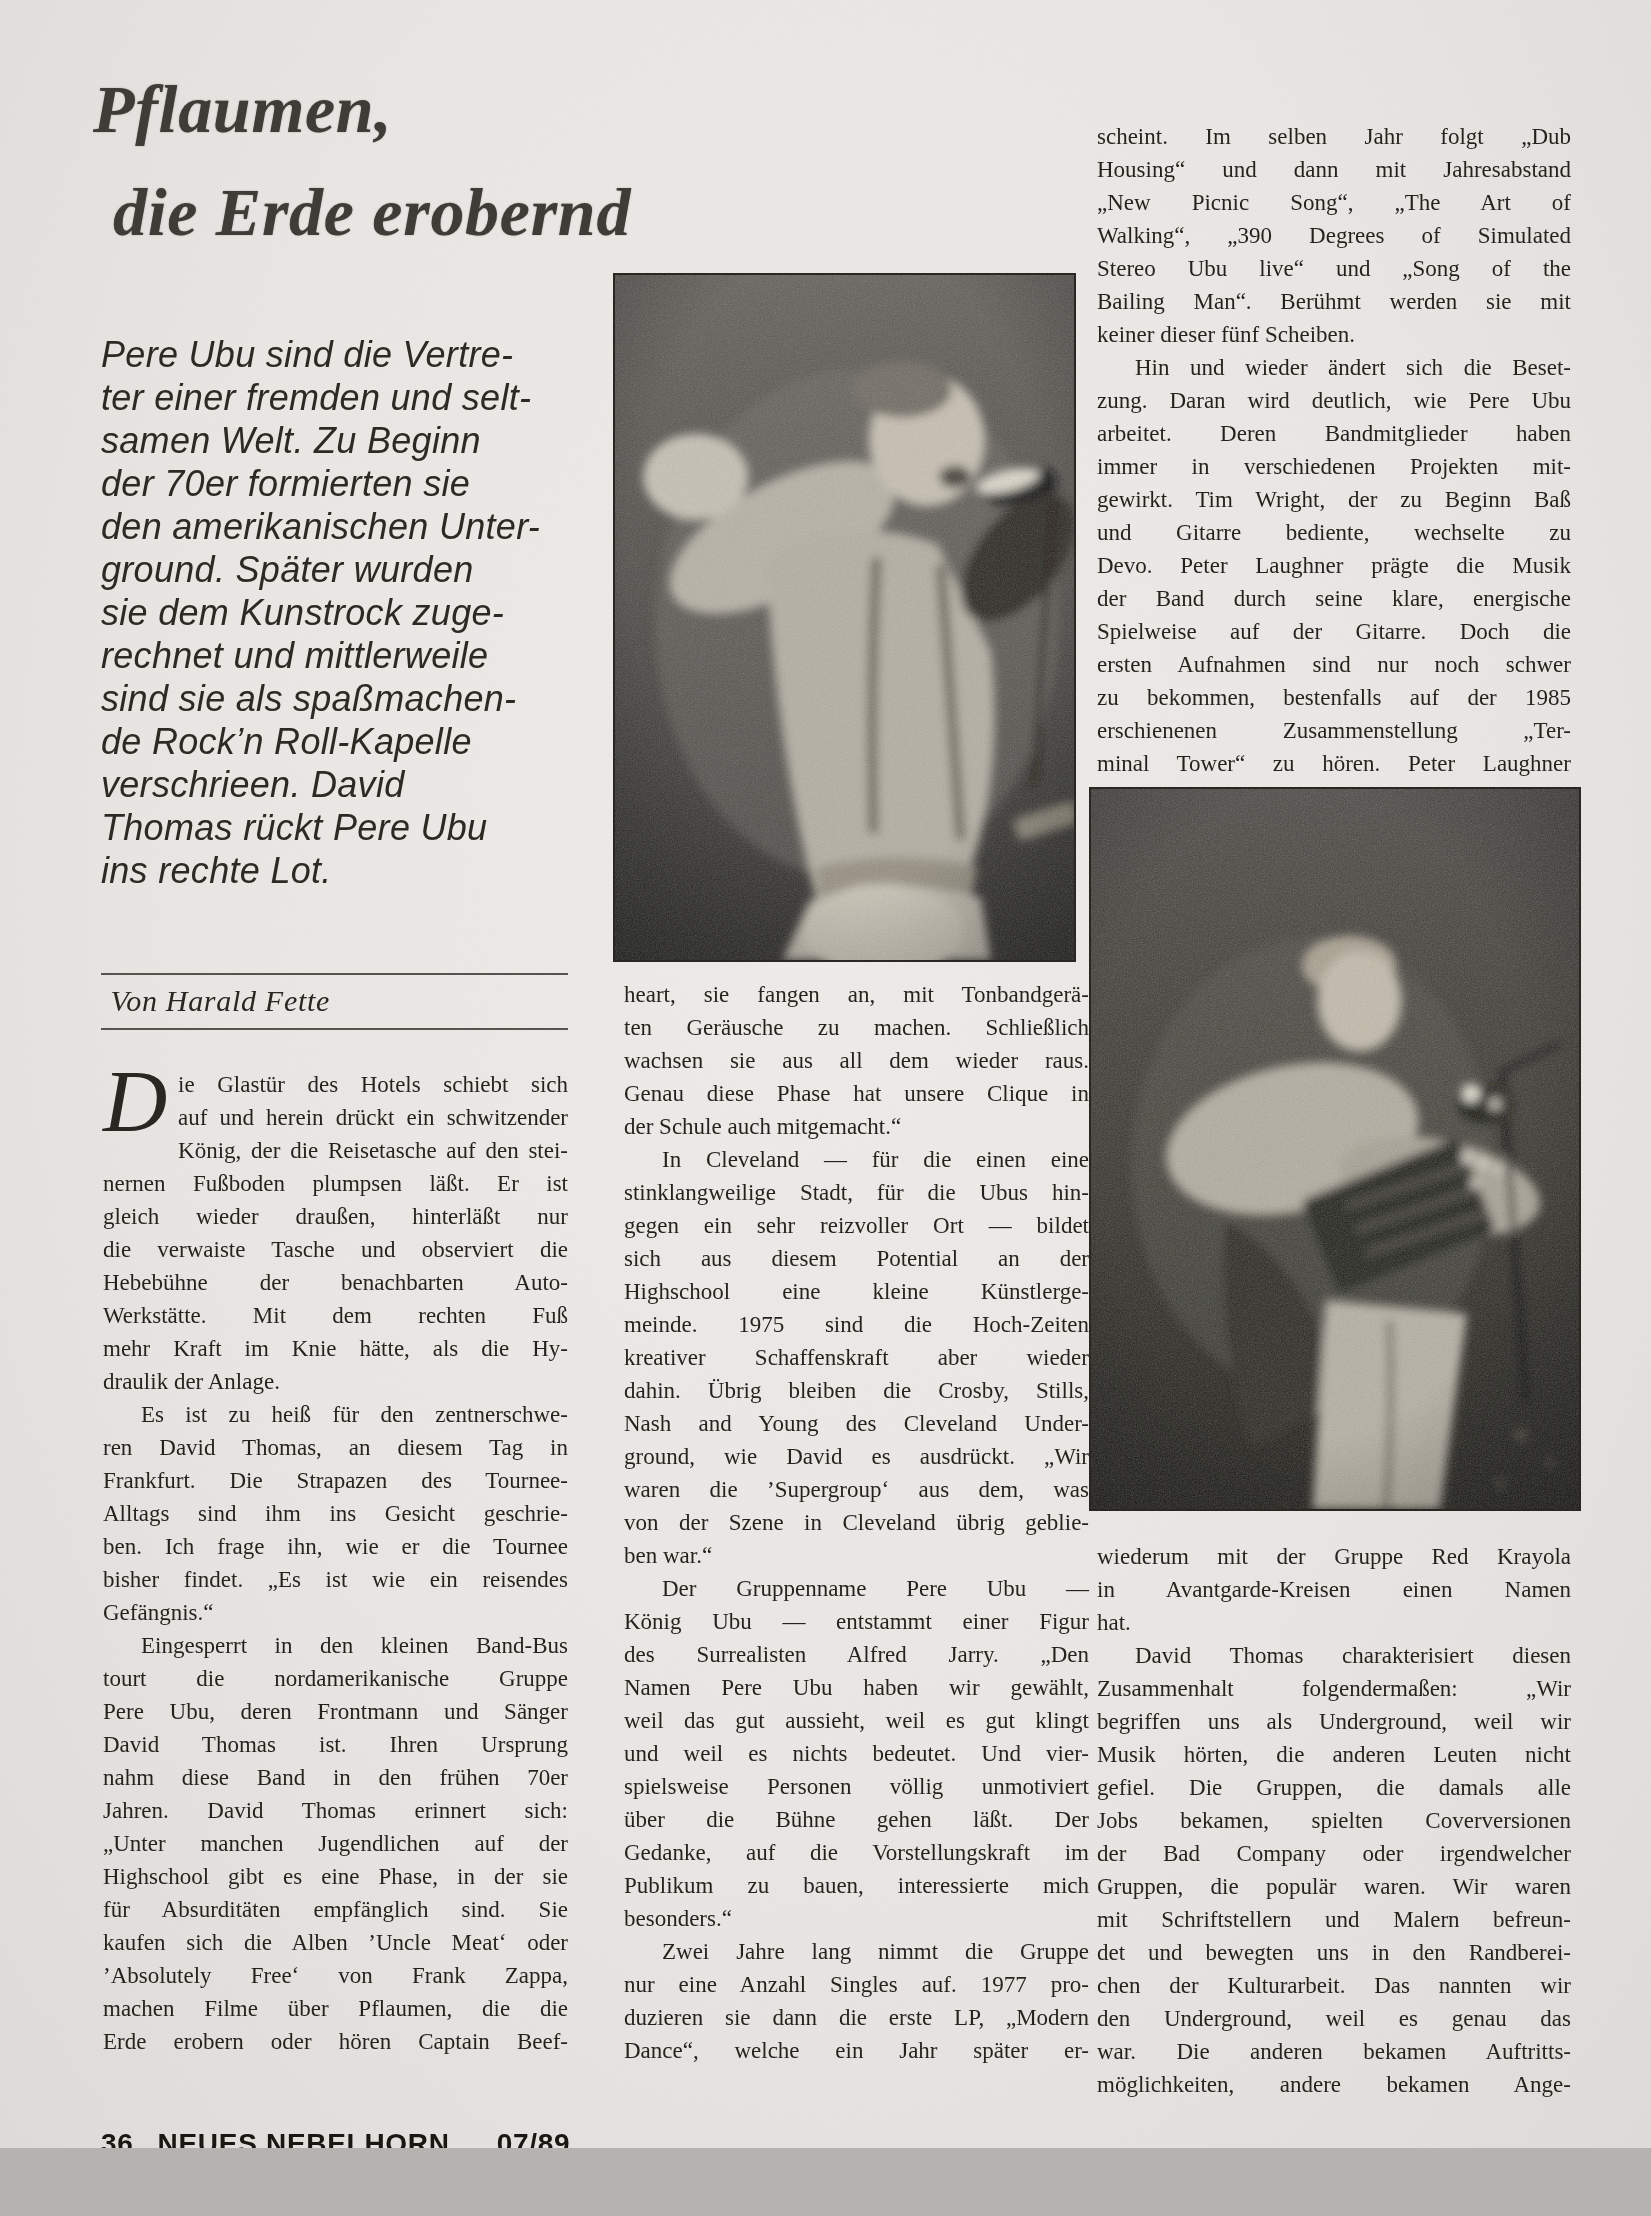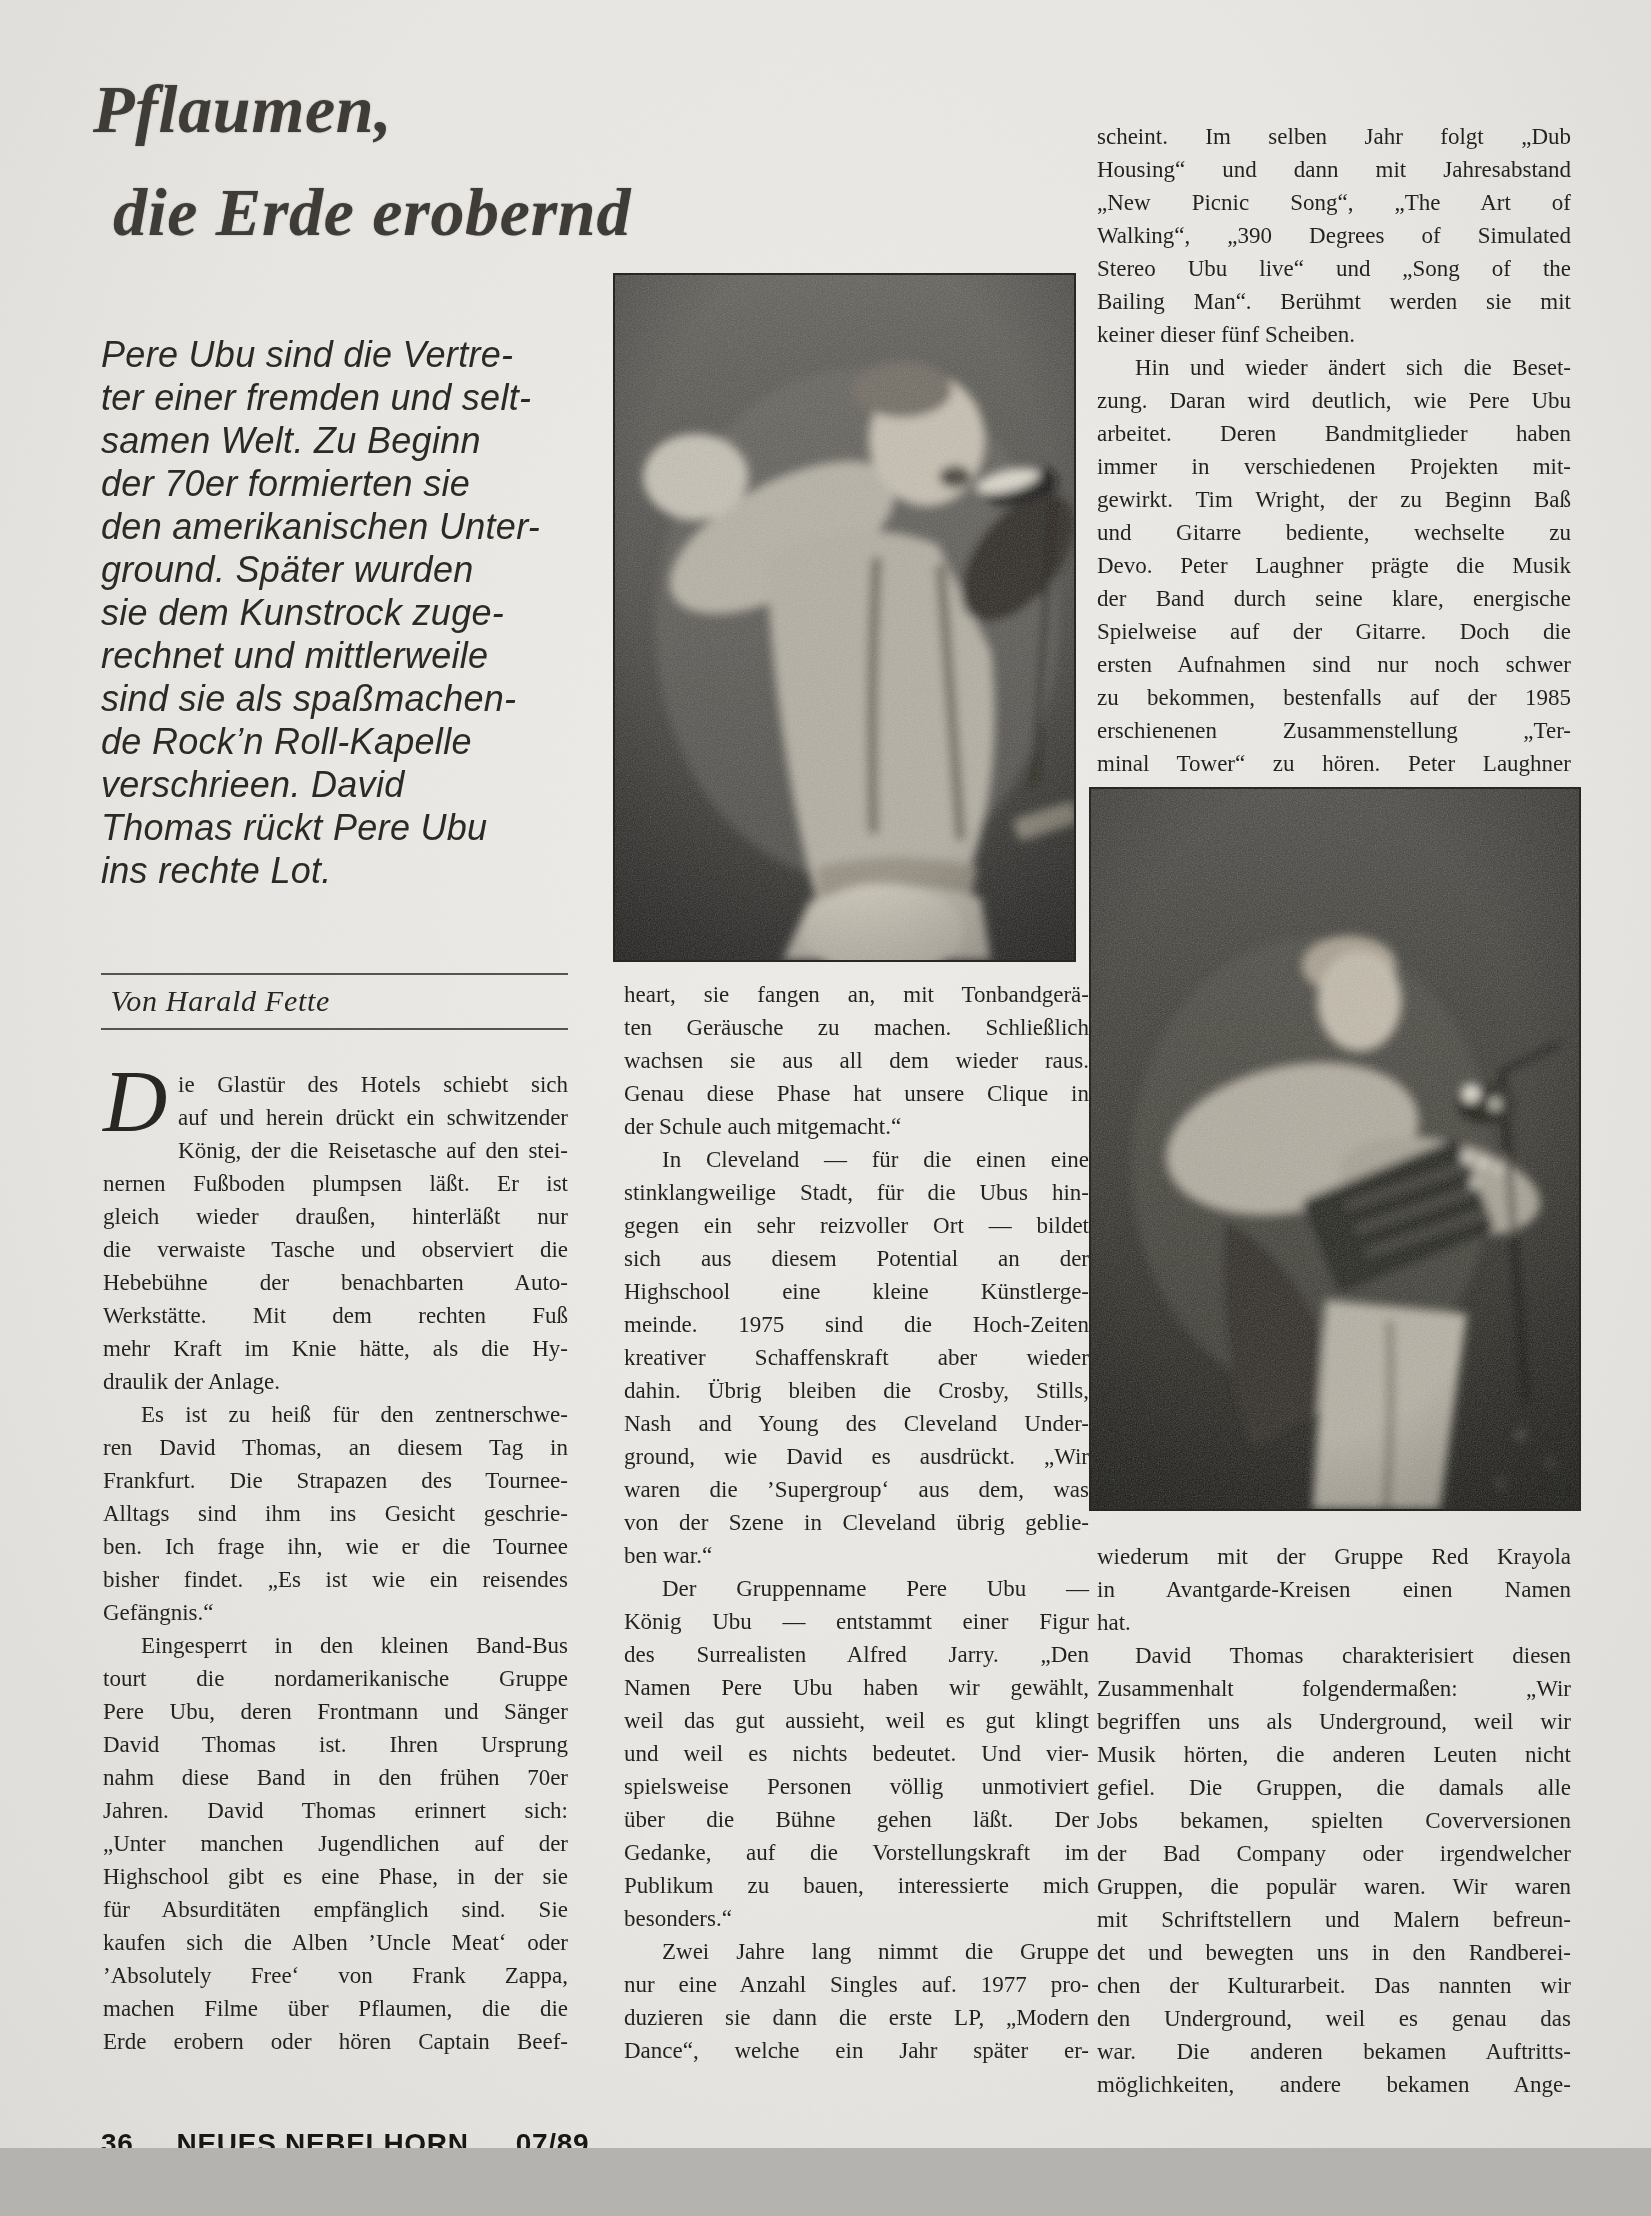--- a/index.html
+++ b/index.html
@@ -34,21 +34,21 @@
   .dropcap{float:left;font-style:italic;font-size:89px;line-height:65px;height:66px;
            padding:1.4px 10.8px 0 0;color:#26231e;}
   
   .photo{position:absolute;box-sizing:border-box;border:2px solid #26231f;background:#2b2a27;}
   #photo1{left:613px;top:273px;width:463px;height:689px;}
   #photo2{left:1089px;top:787px;width:492px;height:724px;}
   .photo svg{display:block;width:100%;height:100%;}
   
   .footer{position:absolute;left:101px;top:2128px;font-family:"Liberation Sans",sans-serif;
           font-weight:bold;font-size:28px;color:#16130f;letter-spacing:0.7px;}
-  .footer .mag{margin-left:43px;}
+  .footer .mag{margin-left:24px;}
   .footer .issue{margin-left:47px;}
   
   .pgrain{position:absolute;left:0;top:0;width:100%;height:100%;pointer-events:none;opacity:.05;}
 </style>
 </head>
 <body>
 
 <div class="page">
 
   <div class="title">

